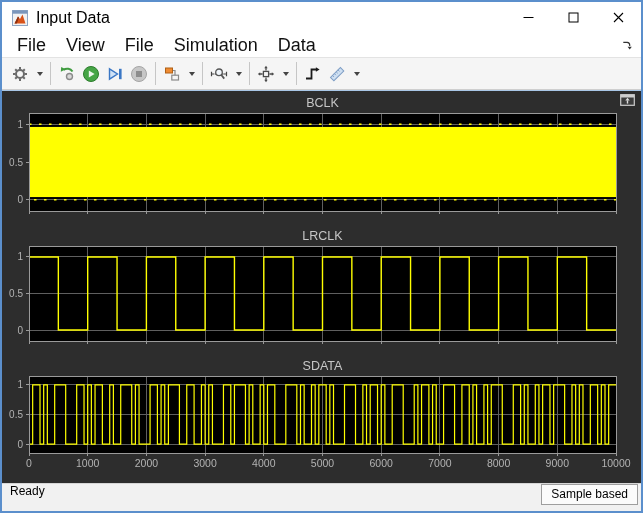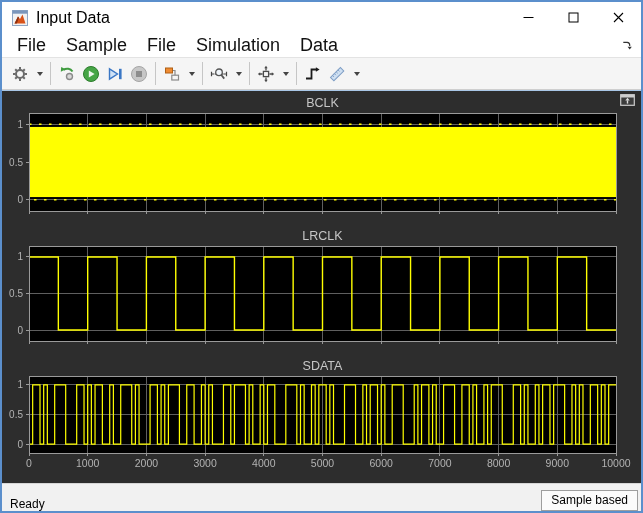--- a/index.html
+++ b/index.html
@@ -19,21 +19,21 @@
   .toolbar{height:31px;display:flex;align-items:center;background:#f5f5f5;padding-left:6px;border-bottom:1px solid #cfcfcf;flex:0 0 auto;}
   .tbtn{height:26px;display:flex;align-items:center;justify-content:center;padding:0 3px;}
   .tbtn svg{display:block;}
   .caret{width:0;height:0;border-left:3.5px solid transparent;border-right:3.5px solid transparent;border-top:4px solid #444;margin-left:2px;}
   .tsep{width:1px;height:23px;background:#c6c6c6;margin:0 4px;flex:0 0 auto;}
   
   .scope{position:relative;background:#2d2d2d;border-top:1px solid #a9c7e7;flex:0 0 auto;height:392px;overflow:hidden;}
   .scope svg.canvas{display:block;}
   .axesmax{position:absolute;top:3px;right:6px;display:flex;}
   
-  .statusbar{flex:1 1 auto;display:flex;align-items:flex-end;background:#f1f1f1;border-top:1px solid #d6d6d6;padding:0 3px 0 8px;font-size:12px;color:#000;}
+  .statusbar{flex:1 1 auto;display:flex;align-items:flex-start;background:#f1f1f1;border-top:1px solid #d6d6d6;padding:0 3px 0 8px;font-size:12px;color:#000;}
   .sright{margin-left:auto;display:flex;align-items:center;}
   .sbox{border:1px solid #9e9e9e;background:#fbfbfb;height:19px;line-height:19px;padding:0 9px;margin-left:3px;white-space:nowrap;}
 </style>
 </head>
 <body>
 
 <div class="window">
 
   <div class="titlebar">
     <span class="appicon">
@@ -65,21 +65,21 @@
           <svg width="11" height="11" viewBox="0 0 11 11">
               <path d="M1 1 L10 10 M10 1 L1 10" stroke="#000" stroke-width="1.1"></path>
             </svg>
         </span>
       </div>
     </div>
   </div>
 
   <div class="menubar">
     <span class="menuitem">File</span>
-    <span class="menuitem">Sample</span>
+    <span class="menuitem">View</span>
     <span class="menuitem">File</span>
     <span class="menuitem">Simulation</span>
     <span class="menuitem">Data</span>
     <span class="dockbtn">
       <svg width="11" height="11" viewBox="0 0 12 12">
         <path d="M2.5 2.5 H6.8 A3 3 0 0 1 9.5 5.5 V6.6" fill="none" stroke="#333" stroke-width="1.3"></path>
         <path d="M9.5 10.3 L7.2 7.4 H11.8 Z" fill="#333"></path>
       </svg>
     </span>
   </div>

